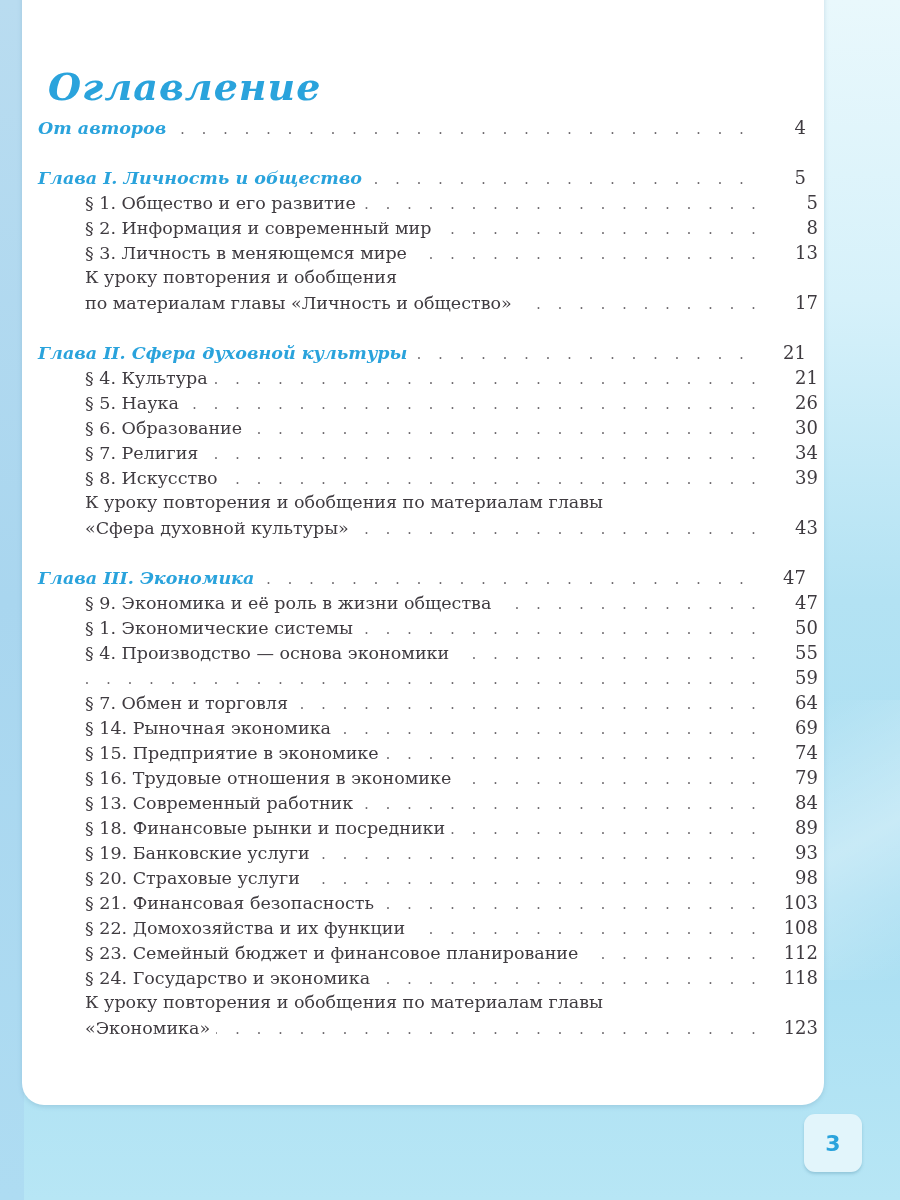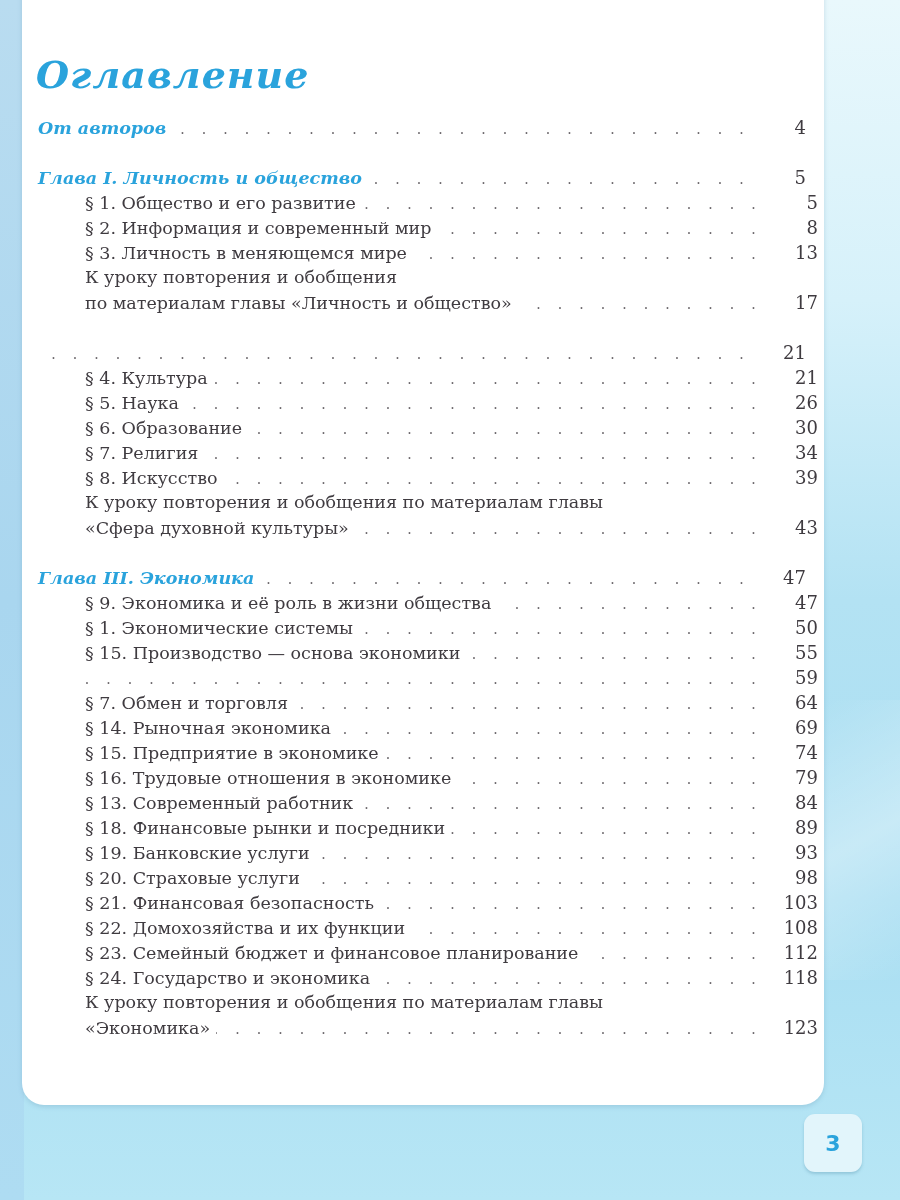--- a/index.html
+++ b/index.html
@@ -19,21 +19,21 @@
   .card {
     position: absolute; left: 22px; top: -20px; width: 802px; height: 1125px;
     background: #ffffff;
     border-radius: 0 0 22px 22px;
     box-shadow: 0 2px 4px rgba(90,140,170,0.25);
   }
   .title {
     position: absolute; left: 36px; top: 52px;
     font-family: "DejaVu Serif", serif; font-style: italic; font-weight: bold;
     font-size: 38px; color: #2aa3dc; letter-spacing: 1px;
-    margin: 0;
+    margin: 12px;
   }
   .toc {
     position: absolute; left: 0; top: 0; width: 900px;
   }
   .row {
     position: absolute; height: 25px; display: flex; align-items: baseline;
     font-size: 17.5px; line-height: 25px; color: #3f3b40; white-space: nowrap;
   }
   .row.chapter {
     left: 38px; width: 768px;
@@ -99,20 +99,21 @@
   <div class="row item" style="top:265px">
     <span class="text">К уроку повторения и обобщения</span>
   </div>
   <div class="row item" style="top:290px">
     <span class="text">по материалам главы «Личность и общество»</span>
     <span class="dots">. . . . . . . . . . . . . . . . . . . . . . . . . . . . . . . . . . . . . . . . . . . . . . . . . . . . . . . . . . . . . . . . . . . .</span>
     <span class="page">17</span>
   </div>
 
   <div class="row chapter" style="top:340px">
+    <span class="text">Глава II. Сфера духовной культуры</span>
     <span class="dots">. . . . . . . . . . . . . . . . . . . . . . . . . . . . . . . . . . . . . . . . . . . . . . . . . . . . . . . . . . . . . . . . . . . . . .</span>
     <span class="page">21</span>
   </div>
   <div class="row item" style="top:365px">
     <span class="text">§ 4. Культура</span>
     <span class="dots">. . . . . . . . . . . . . . . . . . . . . . . . . . . . . . . . . . . . . . . . . . . . . . . . . . . . . . . . . . . . . . . . . . . .</span>
     <span class="page">21</span>
   </div>
   <div class="row item" style="top:390px">
     <span class="text">§ 5. Наука</span>
@@ -152,21 +153,21 @@
     <span class="text">§ 9. Экономика и её роль в жизни общества</span>
     <span class="dots">. . . . . . . . . . . . . . . . . . . . . . . . . . . . . . . . . . . . . . . . . . . . . . . . . . . . . . . . . . . . . . . . . . . .</span>
     <span class="page">47</span>
   </div>
   <div class="row item" style="top:615px">
     <span class="text">§ 1. Экономические системы</span>
     <span class="dots">. . . . . . . . . . . . . . . . . . . . . . . . . . . . . . . . . . . . . . . . . . . . . . . . . . . . . . . . . . . . . . . . . . . .</span>
     <span class="page">50</span>
   </div>
   <div class="row item" style="top:640px">
-    <span class="text">§ 15. Производство — основа экономики</span>
+    <span class="text">§ 4. Производство — основа экономики</span>
     <span class="dots">. . . . . . . . . . . . . . . . . . . . . . . . . . . . . . . . . . . . . . . . . . . . . . . . . . . . . . . . . . . . . . . . . . . .</span>
     <span class="page">55</span>
   </div>
   <div class="row item" style="top:665px">
     <span class="dots">. . . . . . . . . . . . . . . . . . . . . . . . . . . . . . . . . . . . . . . . . . . . . . . . . . . . . . . . . . . . . . . . . . . .</span>
     <span class="page">59</span>
   </div>
   <div class="row item" style="top:690px">
     <span class="text">§ 7. Обмен и торговля</span>
     <span class="dots">. . . . . . . . . . . . . . . . . . . . . . . . . . . . . . . . . . . . . . . . . . . . . . . . . . . . . . . . . . . . . . . . . . . .</span>

